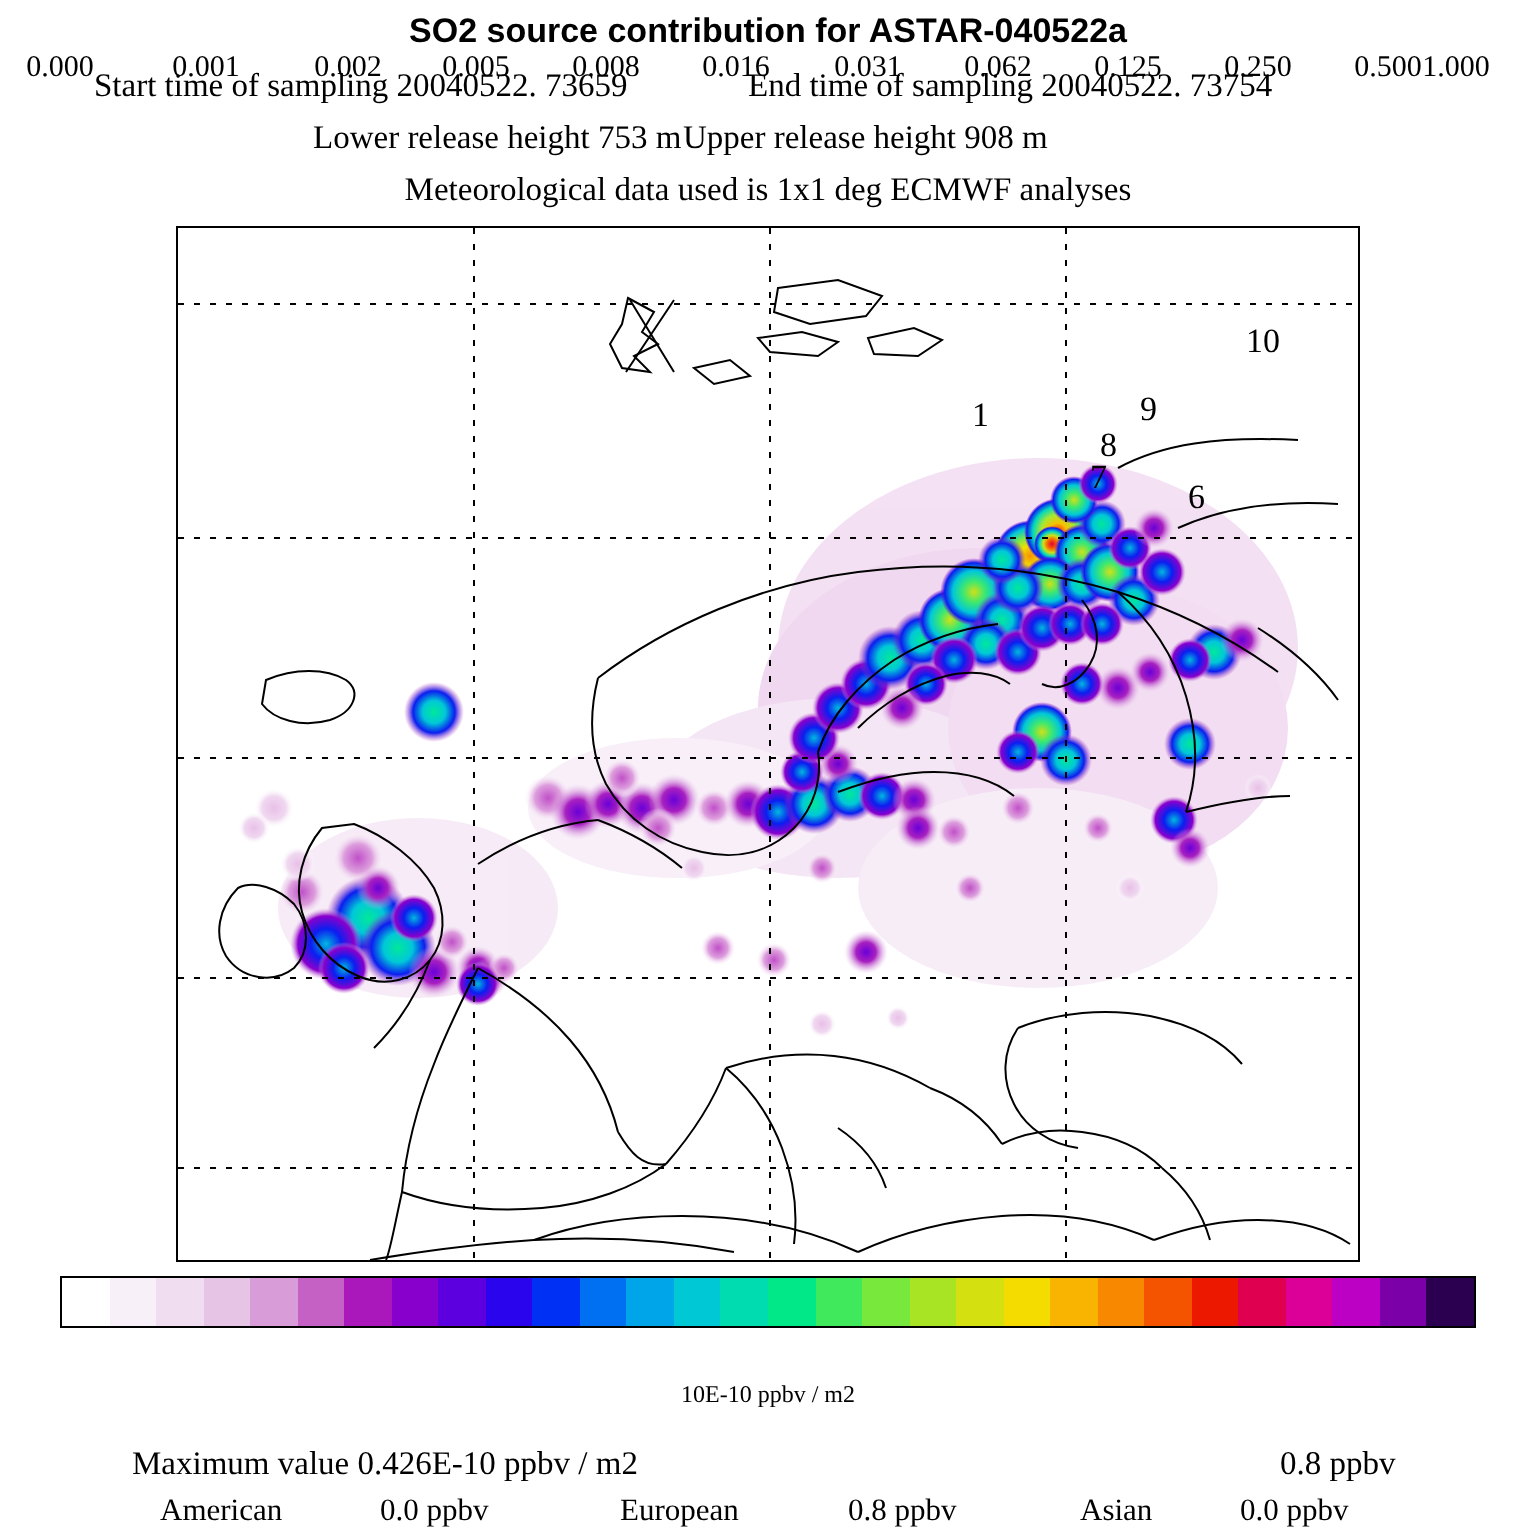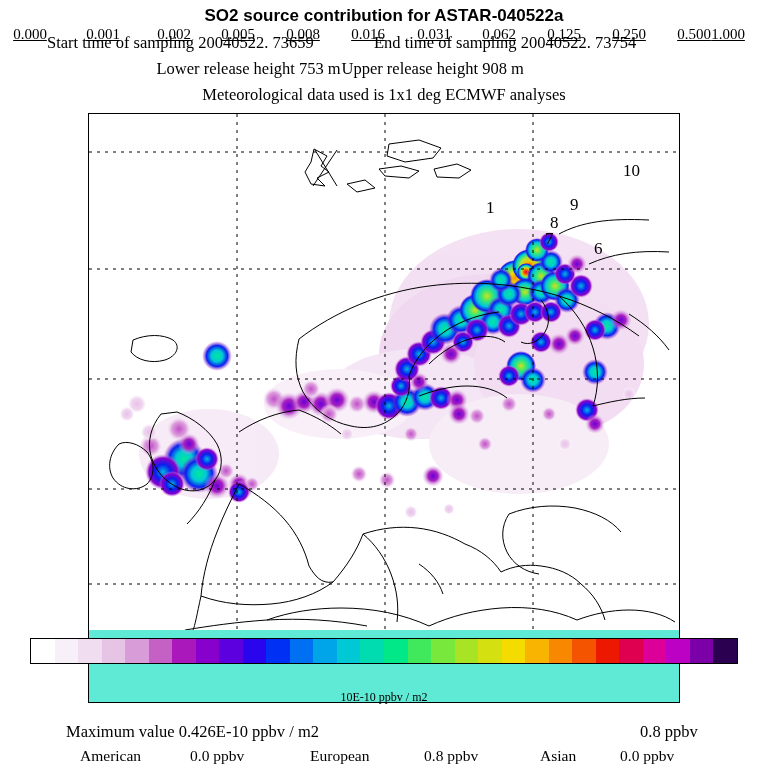--- a/index.html
+++ b/index.html
@@ -47,21 +47,21 @@
   .line2 .rcell { width: 375px; text-align: left; }
   .line3 .lcell { width: 290px; text-align: left; padding-left: 105px; box-sizing: border-box; }
   .line3 .rcell { width: 375px; text-align: left; }
 
   
   .plot {
     position: absolute;
     left: 88px;
     top: 113px;
     width: 592px;
-    height: 590px;
+    height: 518px;
     border: 1px solid #000;
     box-sizing: border-box;
     background: #5eead4;
     overflow: hidden;
   }
   .plot svg { display: block; }
 
   
   .cbar-wrap {
     position: absolute;
@@ -87,21 +87,20 @@
     width: 768px;
     height: 18px;
   }
   .cbar-ticks span {
     position: absolute;
     font-size: 15px;
     font-family: "Liberation Serif", serif;
     transform: translateX(-50%);
     top: 0;
     white-space: nowrap;
-    text-decoration: underline;
   }
   .cbar-unit {
     position: absolute;
     left: 0; right: 0;
     top: 690px;
     text-align: center;
     font-size: 12px;
   }
 
   

